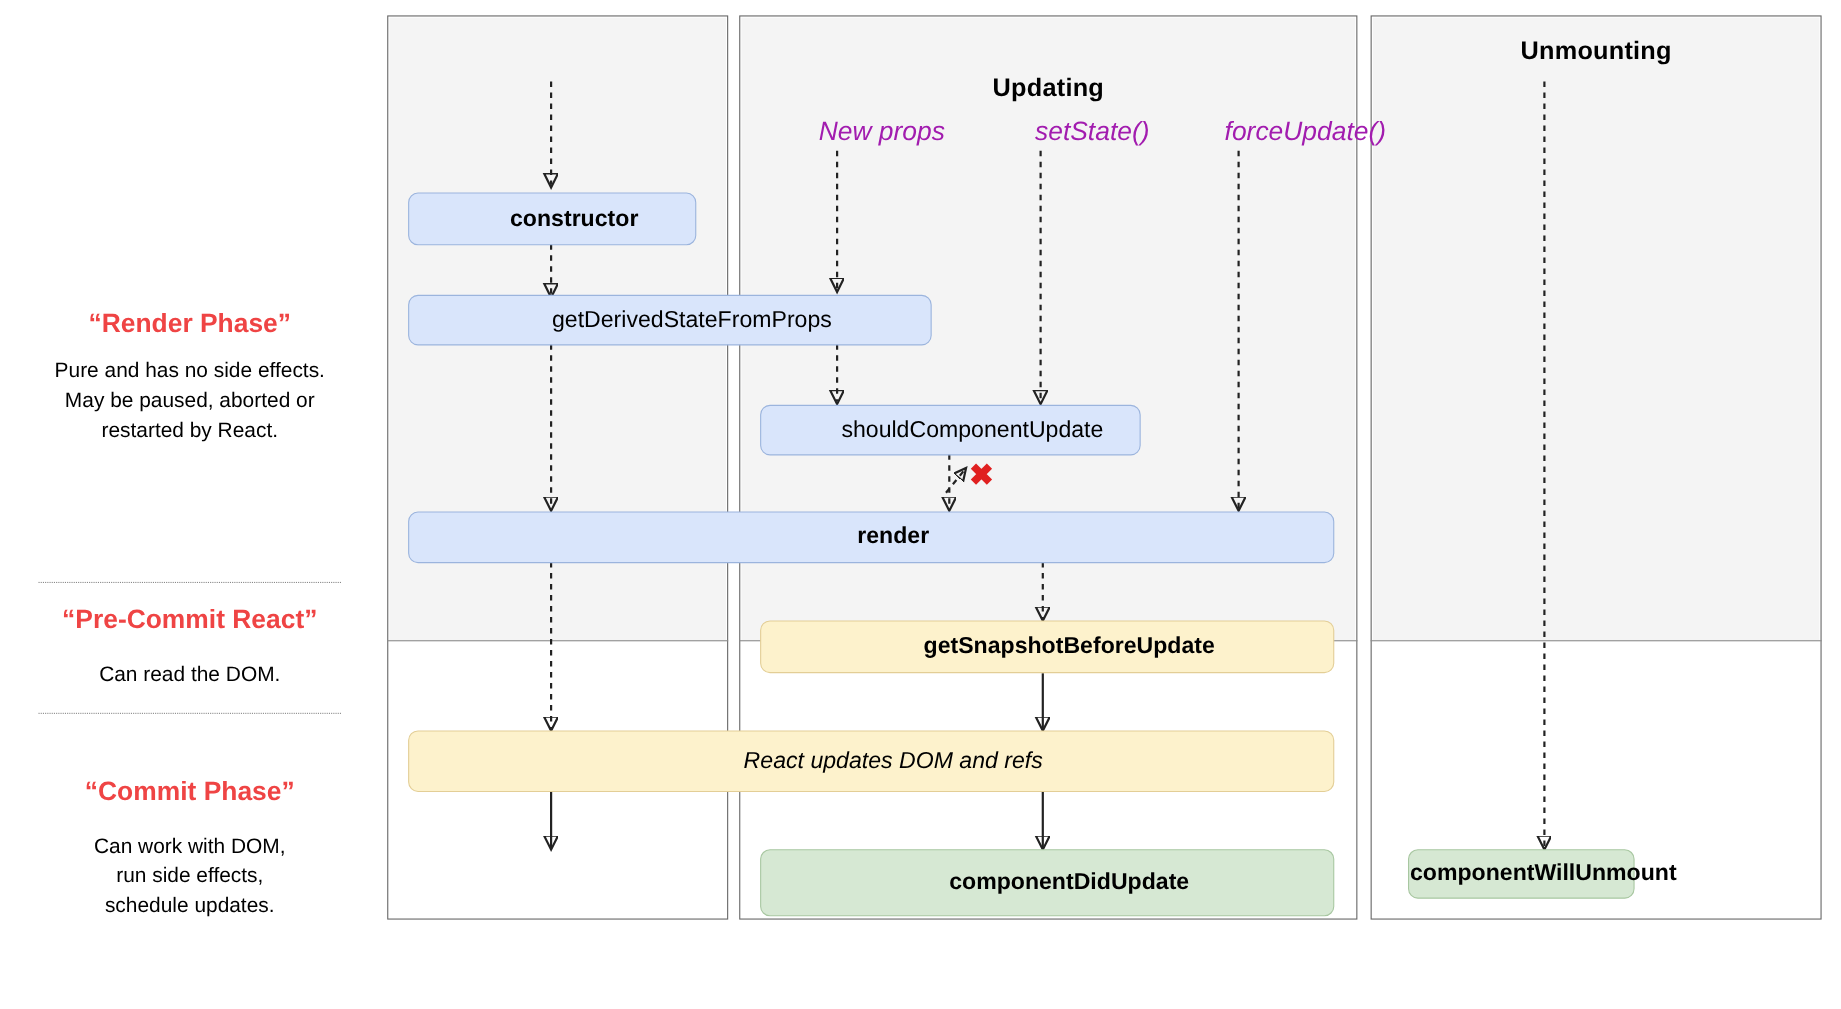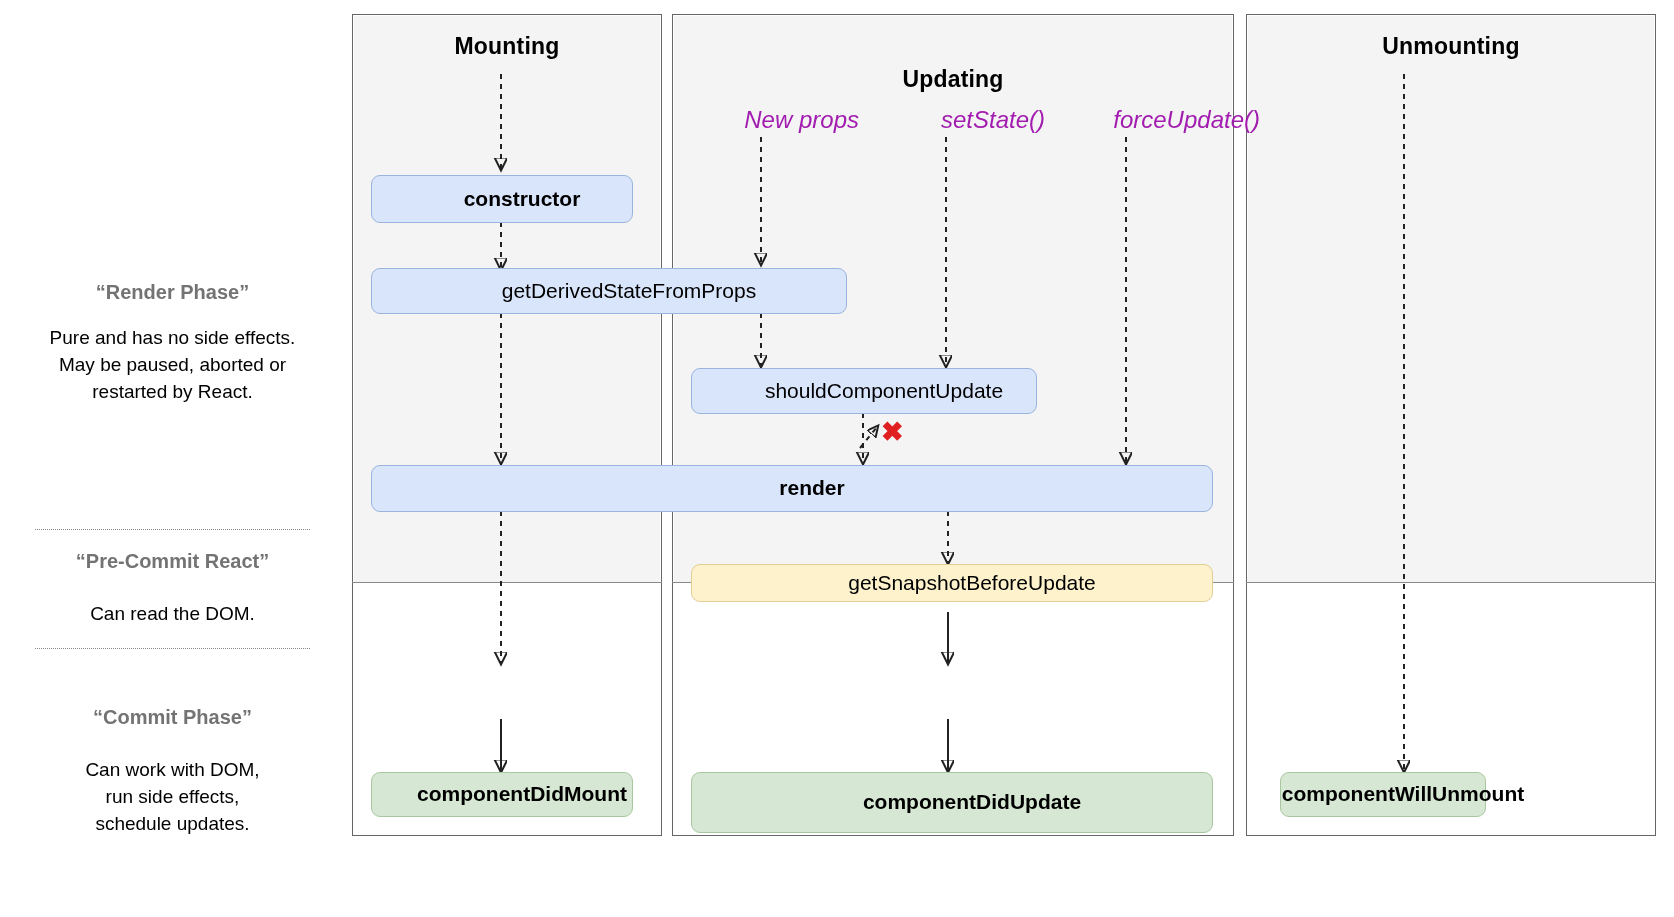--- a/index.html
+++ b/index.html
@@ -76,23 +76,23 @@
     text-align: right;
     white-space: nowrap;
     color: #a21caf;
   }
 
   
   .side-title {
     position: absolute;
     text-align: center;
     font-weight: bold;
-    font-size: 20px;
-    white-space: nowrap;
-    color: #737373;
+    font-size: 24px;
+    white-space: nowrap;
+    color: #ef4444;
   }
   .side-body {
     position: absolute;
     text-align: center;
     font-size: 19px;
     line-height: 1.42;
     color: #000;
   }
   .side-rule {
     position: absolute;
@@ -125,21 +125,20 @@
   <div class="col-split" style="left:352px; top:582px; width:310px;"></div>
 
   <div class="col" style="left:672px; top:14px; width:562px; height:822px;"></div>
   <div class="col-shade" style="left:674px; top:16px; width:558px; height:566px;"></div>
   <div class="col-split" style="left:672px; top:582px; width:562px;"></div>
 
   <div class="col" style="left:1246px; top:14px; width:410px; height:822px;"></div>
   <div class="col-shade" style="left:1248px; top:16px; width:406px; height:566px;"></div>
   <div class="col-split" style="left:1246px; top:582px; width:410px;"></div>
 
-  <div class="col-title" style="left:352px; top:33px; width:310px;">Mounting</div>
   <div class="col-title" style="left:672px; top:33px; width:562px;margin-top:33px;">Updating</div>
   <div class="col-title" style="left:1246px; top:33px; width:410px;">Unmounting</div>
 
   <div class="side-title" style="left:10px; top:281px; width:325px;">“Render Phase”</div>
   <div class="side-body" style="left:10px; top:325px; width:325px;">
     <div>Pure and has no side effects.</div>
     <div>May be paused, aborted or</div>
     <div>restarted by React.</div>
   </div>
 
@@ -207,22 +206,22 @@
   <div class="xmark" style="left:881px; top:419px;">✖</div>
 
   <div class="node blue bold" style="left:371px; top:175px; width:262px; height:48px;">constructor</div>
 
   <div class="node blue" style="left:371px; top:268px; width:476px; height:46px;">getDerivedStateFromProps</div>
 
   <div class="node blue" style="left:691px; top:368px; width:346px; height:46px;">shouldComponentUpdate</div>
 
   <div class="node blue bold" style="left:371px; top:465px; width:842px; height:47px;">render</div>
 
-  <div class="node yellow" style="left:691px; top:564px; width:522px; height:38px;">getSnapshotBeforeUpdate</div>
-
-
-  <div class="node green bold" style="left:371px; top:772px; width:262px; height:45px;">componentDidMount</div>
+  <div class="node yellow" style="left:691px; top:564px; width:522px; height:48px;font-weight:bold;">getSnapshotBeforeUpdate</div>
+
+  <div class="node yellow italic" style="left:371px; top:664px; width:842px; height:56px;">React updates DOM and refs</div>
+
 
   <div class="node green bold" style="left:691px; top:772px; width:522px; height:61px;">componentDidUpdate</div>
 
   <div class="node green bold" style="left:1280px; top:772px; width:206px; height:45px;">componentWillUnmount</div>
 
 </div>
 
 </body></html>

